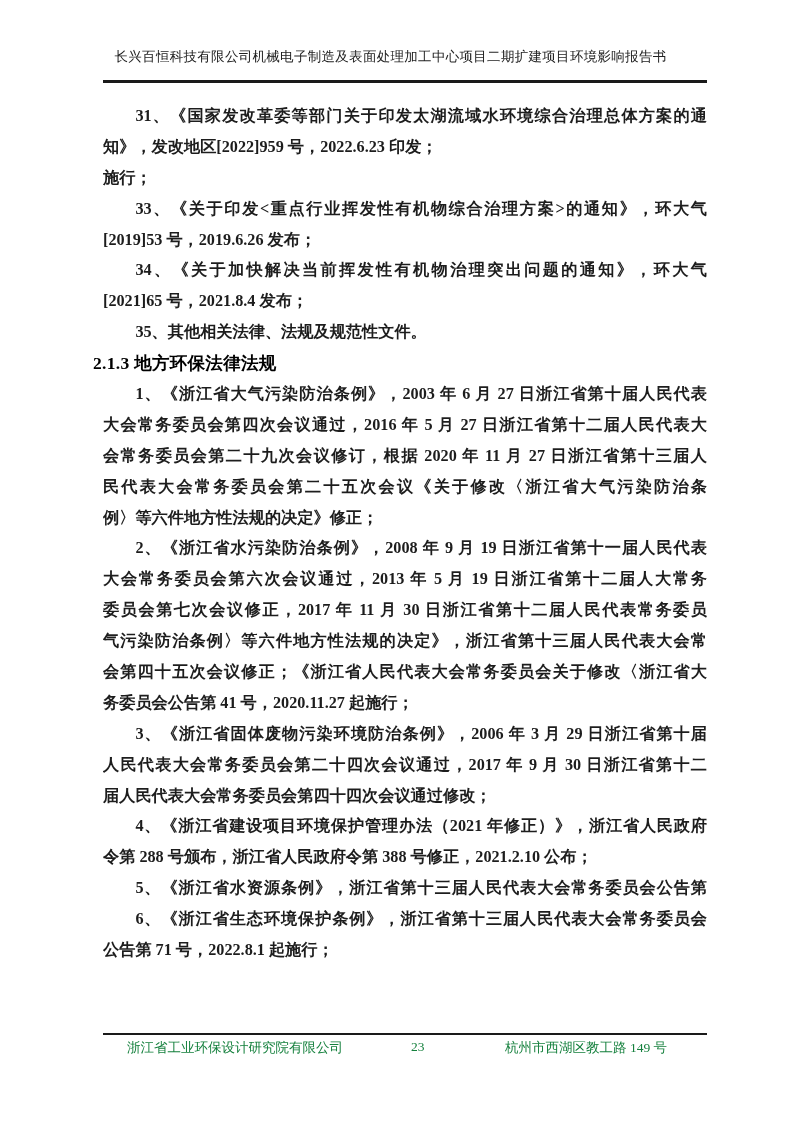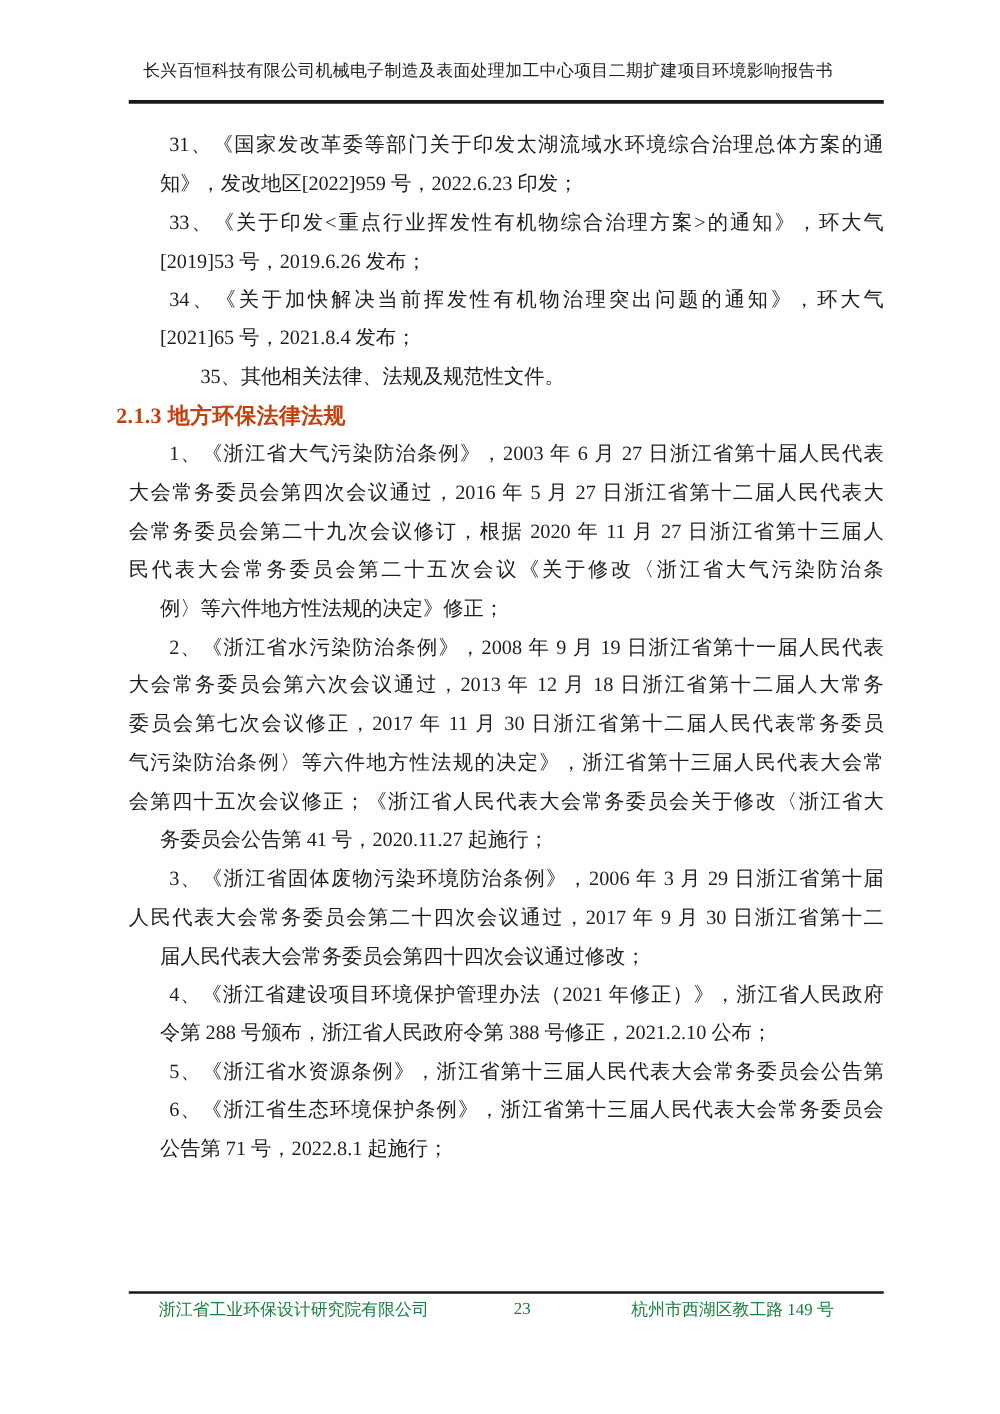--- a/index.html
+++ b/index.html
@@ -41,30 +41,31 @@
     width: 604px;
   }
   .line {
     font-size: 16.2px;
     line-height: 30.9px;
     height: 30.9px;
     overflow: hidden;
     text-align: justify;
     text-align-last: justify;
     color: #1d1d1d;
+    font-weight: bold;
   }
   .line.indent { text-indent: 2em; }
-  .line.last { text-align-last: left; margin-left: 25px; }
+  .line.last { text-align-last: left; }
   .heading {
     font-size: 17.5px;
     font-weight: bold;
     line-height: 30.9px;
     height: 30.9px;
     margin-left: -10px;
-    color: #c2410c;
+    color: #000000;
     letter-spacing: 0.3px;
   }
   .footer-rule {
     position: absolute;
     top: 1033px;
     left: 103px;
     width: 604px;
     border-top: 2px solid #1a1a1a;
   }
   .footer-row {
@@ -85,33 +86,34 @@
 
 <div class="page">
 
   <div class="header-title">长兴百恒科技有限公司机械电子制造及表面处理加工中心项目二期扩建项目环境影响报告书</div>
 
   <div class="header-rule"></div>
 
   <div class="doc-body">
       <div class="line indent">31、《国家发改革委等部门关于印发太湖流域水环境综合治理总体方案的通</div>
       <div class="line last">知》，发改地区[2022]959 号，2022.6.23 印发；</div>
+      <div class="line last">施行；</div>
       <div class="line indent">33、《关于印发&lt;重点行业挥发性有机物综合治理方案&gt;的通知》，环大气</div>
       <div class="line last">[2019]53 号，2019.6.26 发布；</div>
       <div class="line indent">34、《关于加快解决当前挥发性有机物治理突出问题的通知》，环大气</div>
       <div class="line last">[2021]65 号，2021.8.4 发布；</div>
       <div class="line indent last">35、其他相关法律、法规及规范性文件。</div>
       <div class="heading">2.1.3 地方环保法律法规</div>
       <div class="line indent">1、《浙江省大气污染防治条例》，2003 年 6 月 27 日浙江省第十届人民代表</div>
       <div class="line">大会常务委员会第四次会议通过，2016 年 5 月 27 日浙江省第十二届人民代表大</div>
       <div class="line">会常务委员会第二十九次会议修订，根据 2020 年 11 月 27 日浙江省第十三届人</div>
       <div class="line">民代表大会常务委员会第二十五次会议《关于修改〈浙江省大气污染防治条</div>
       <div class="line last">例〉等六件地方性法规的决定》修正；</div>
       <div class="line indent">2、《浙江省水污染防治条例》，2008 年 9 月 19 日浙江省第十一届人民代表</div>
-      <div class="line">大会常务委员会第六次会议通过，2013 年 12 月 18 日浙江省第十二届人大常务</div>
+      <div class="line">大会常务委员会第六次会议通过，2013 年 5 月 19 日浙江省第十二届人大常务</div>
       <div class="line">委员会第七次会议修正，2017 年 11 月 30 日浙江省第十二届人民代表常务委员</div>
       <div class="line">气污染防治条例〉等六件地方性法规的决定》，浙江省第十三届人民代表大会常</div>
       <div class="line">会第四十五次会议修正；《浙江省人民代表大会常务委员会关于修改〈浙江省大</div>
       <div class="line last">务委员会公告第 41 号，2020.11.27 起施行；</div>
       <div class="line indent">3、《浙江省固体废物污染环境防治条例》，2006 年 3 月 29 日浙江省第十届</div>
       <div class="line">人民代表大会常务委员会第二十四次会议通过，2017 年 9 月 30 日浙江省第十二</div>
       <div class="line last">届人民代表大会常务委员会第四十四次会议通过修改；</div>
       <div class="line indent">4、《浙江省建设项目环境保护管理办法（2021 年修正）》，浙江省人民政府</div>
       <div class="line last">令第 288 号颁布，浙江省人民政府令第 388 号修正，2021.2.10 公布；</div>
       <div class="line indent">5、《浙江省水资源条例》，浙江省第十三届人民代表大会常务委员会公告第</div>

